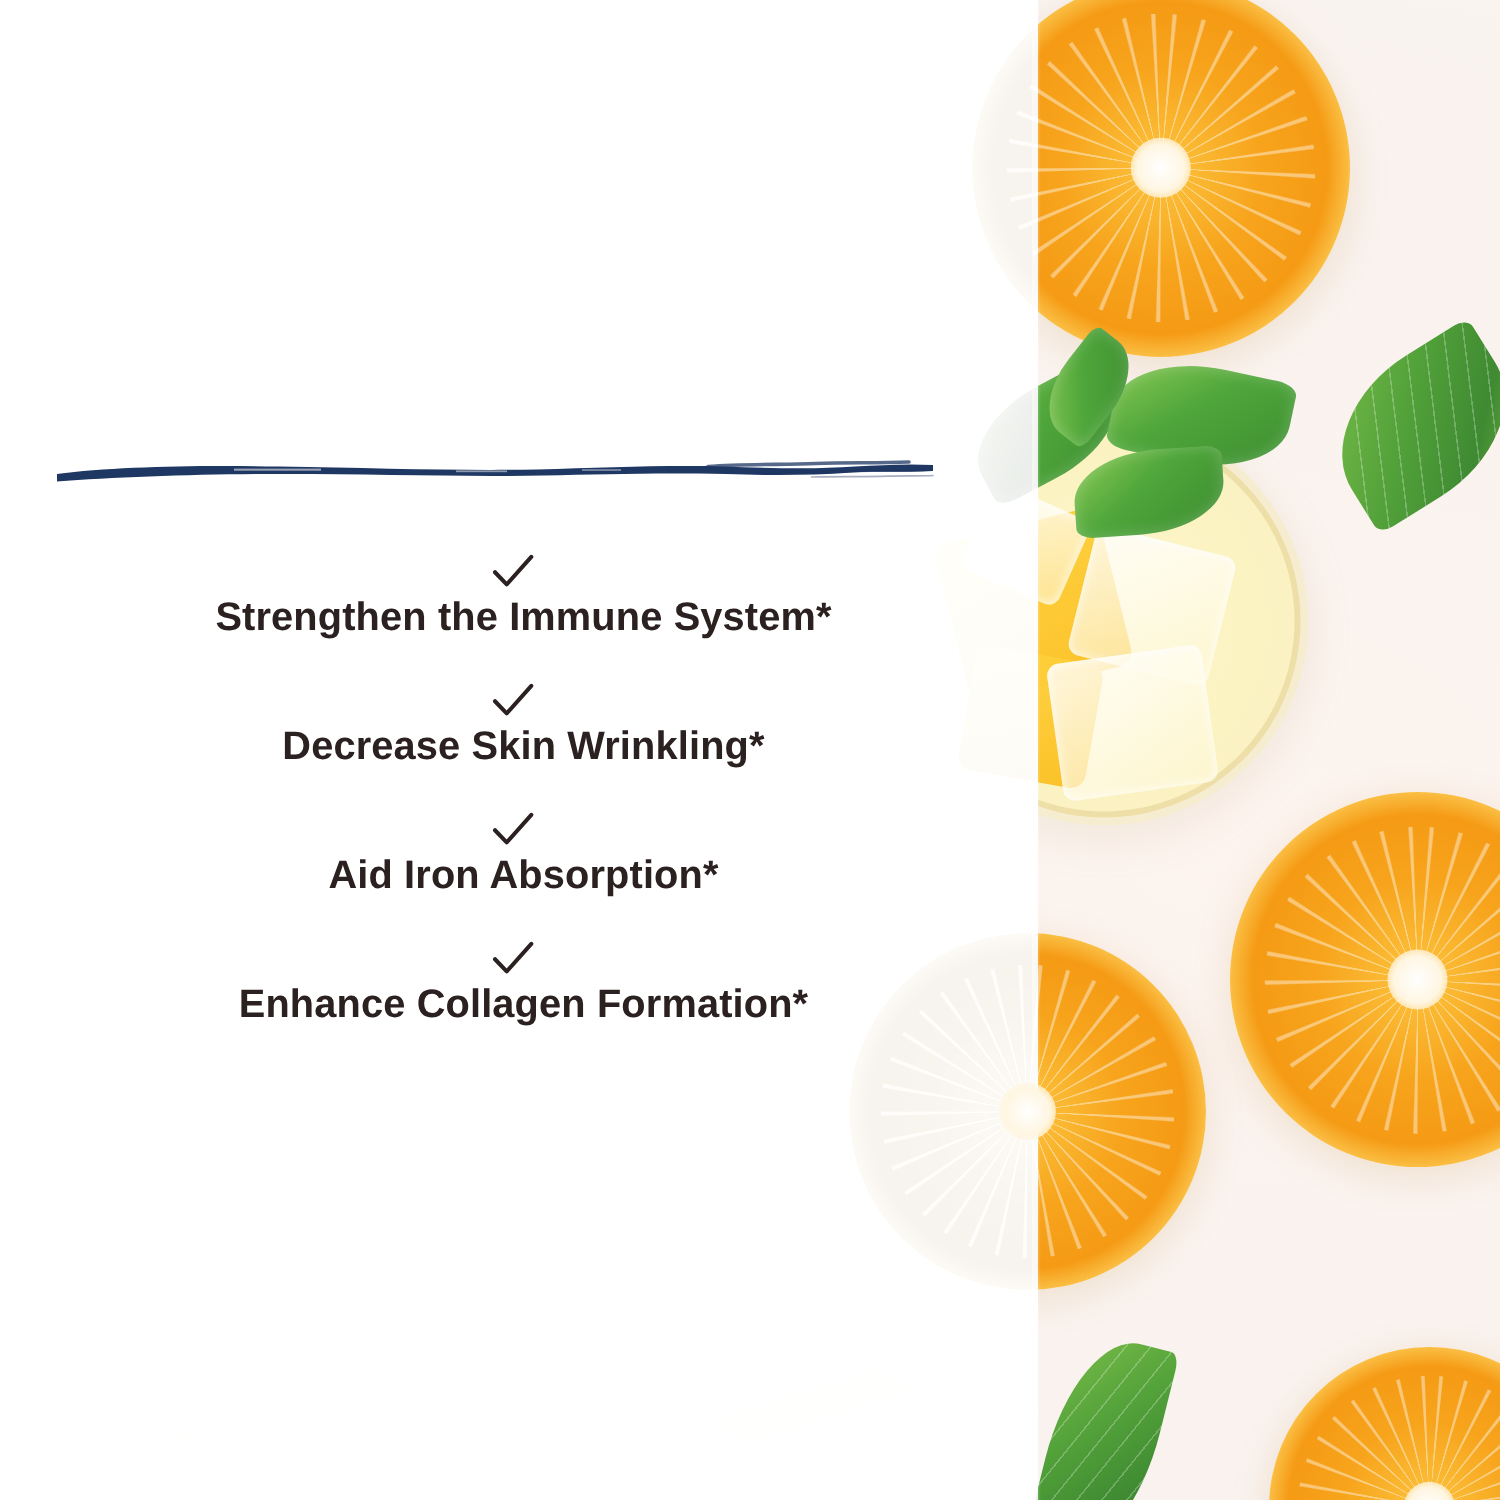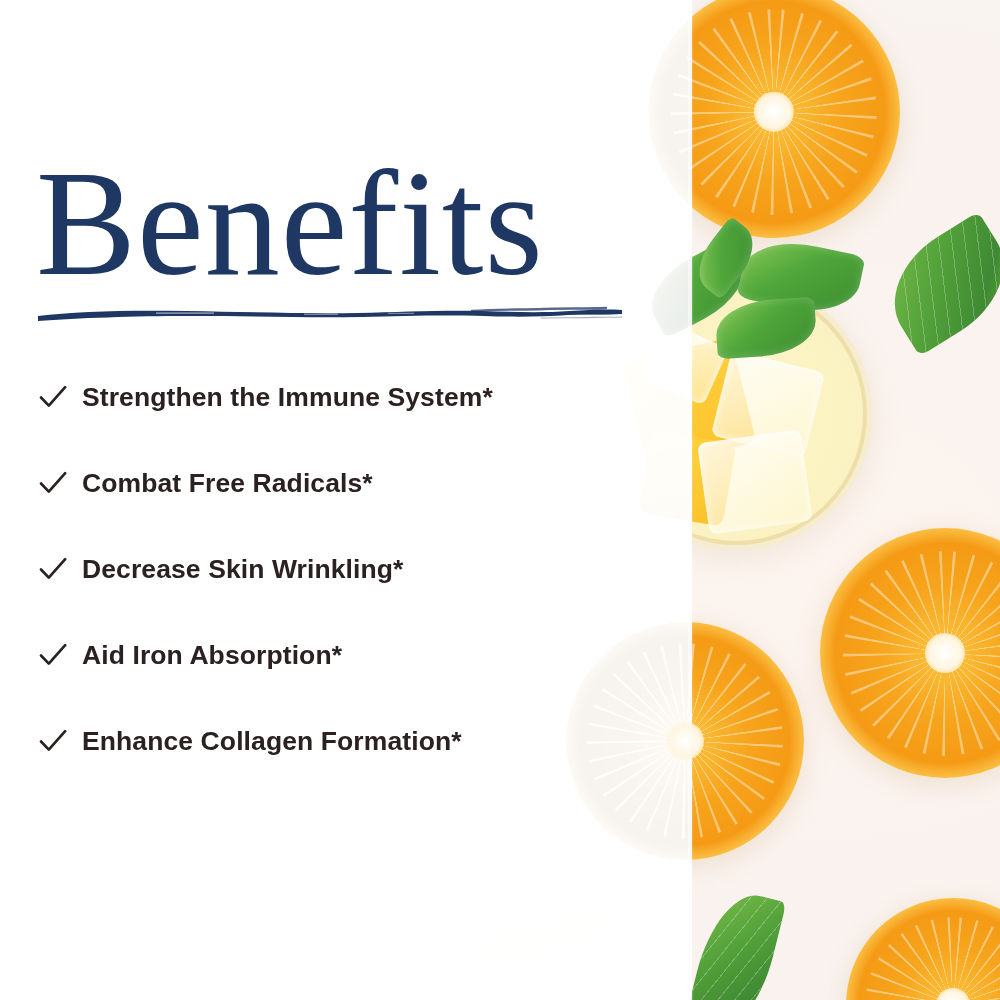--- a/index.html
+++ b/index.html
@@ -219,20 +219,21 @@
     margin: 0;
     padding: 0;
     list-style: none;
   }
   .benefit-item {
     display: flex;
     align-items: center;
     height: 62px;
     margin-bottom: 24px;
     padding-left: 38px;
+    flex-direction: column;
   }
   .check {
     flex: 0 0 auto;
     width: 30px;
     height: 30px;
     margin-right: 14px;
   }
   .benefit-text {
     font-family: "Liberation Sans", "DejaVu Sans", sans-serif;
     font-weight: 700;
@@ -305,21 +306,20 @@
 
     <div class="mint-leaf pale" style="left:10px; top:560px; width:150px; height:90px; transform:rotate(34deg); opacity:.75;"></div>
     <div class="mint-leaf pale" style="left:56px; top:470px; width:130px; height:78px; transform:rotate(-16deg); opacity:.7;"></div>
 
     <div class="wash"></div>
     <div class="wash-seam"></div>
   </div>
 
   <div class="content">
 
-    <h1 class="title">Benefits</h1>
 
     <svg class="rule" viewBox="0 0 590 26" preserveAspectRatio="none">
       <path d="M2,16 C40,11 96,10 150,11 C214,12 268,14 322,13
                C366,12 404,10 446,11 C478,12 506,13 534,11
                C552,10 568,9 586,10
                L586,14 C566,15 548,14 532,15
                C504,17 476,17 448,16 C406,15 368,16 326,17
                C270,18 216,16 152,16 C98,16 42,18 2,21 Z" fill="#1f3763"></path>
       <path d="M436,11 C462,9 486,10 508,9 C528,8 548,9 570,8" stroke="#1f3763" stroke-width="2.4" fill="none" stroke-linecap="round" opacity="0.75"></path>
       <path d="M470,15 C492,14 512,15 536,14 C552,13.4 566,14 582,13.2" stroke="#1f3763" stroke-width="1.6" fill="none" stroke-linecap="round" opacity="0.55"></path>
@@ -331,26 +331,20 @@
 
     <ul class="benefit-list">
 
       <li class="benefit-item">
         <svg class="check" viewBox="0 0 30 30">
           <path d="M3 15.5 L10.8 23.6 L27.2 5.2" fill="none" stroke="#2b2120" stroke-width="2.7" stroke-linecap="round" stroke-linejoin="round"></path>
         </svg>
         <span class="benefit-text">Strengthen the Immune System*</span>
       </li>
 
-      <li class="benefit-item">
-        <svg class="check" viewBox="0 0 30 30">
-          <path d="M3 15.5 L10.8 23.6 L27.2 5.2" fill="none" stroke="#2b2120" stroke-width="2.7" stroke-linecap="round" stroke-linejoin="round"></path>
-        </svg>
-        <span class="benefit-text">Combat Free Radicals*</span>
-      </li>
 
       <li class="benefit-item">
         <svg class="check" viewBox="0 0 30 30">
           <path d="M3 15.5 L10.8 23.6 L27.2 5.2" fill="none" stroke="#2b2120" stroke-width="2.7" stroke-linecap="round" stroke-linejoin="round"></path>
         </svg>
         <span class="benefit-text">Decrease Skin Wrinkling*</span>
       </li>
 
       <li class="benefit-item">
         <svg class="check" viewBox="0 0 30 30">

